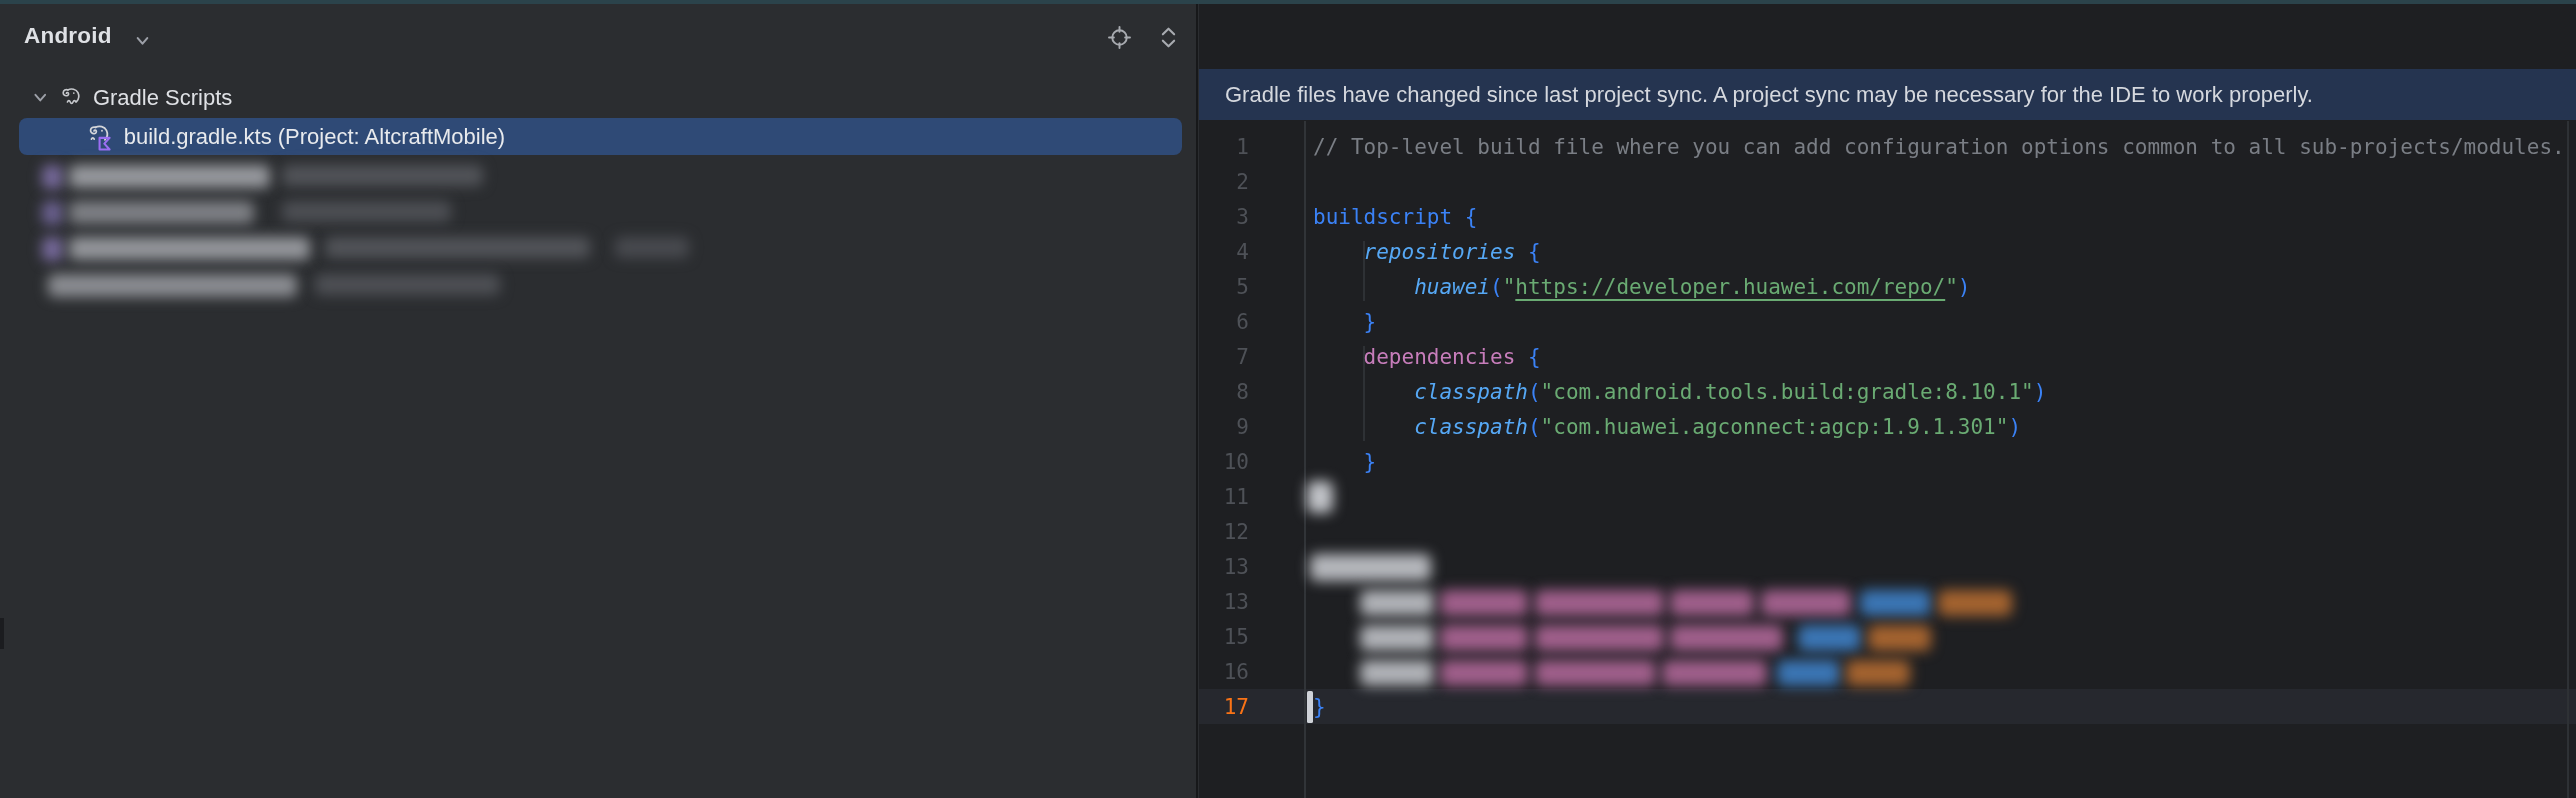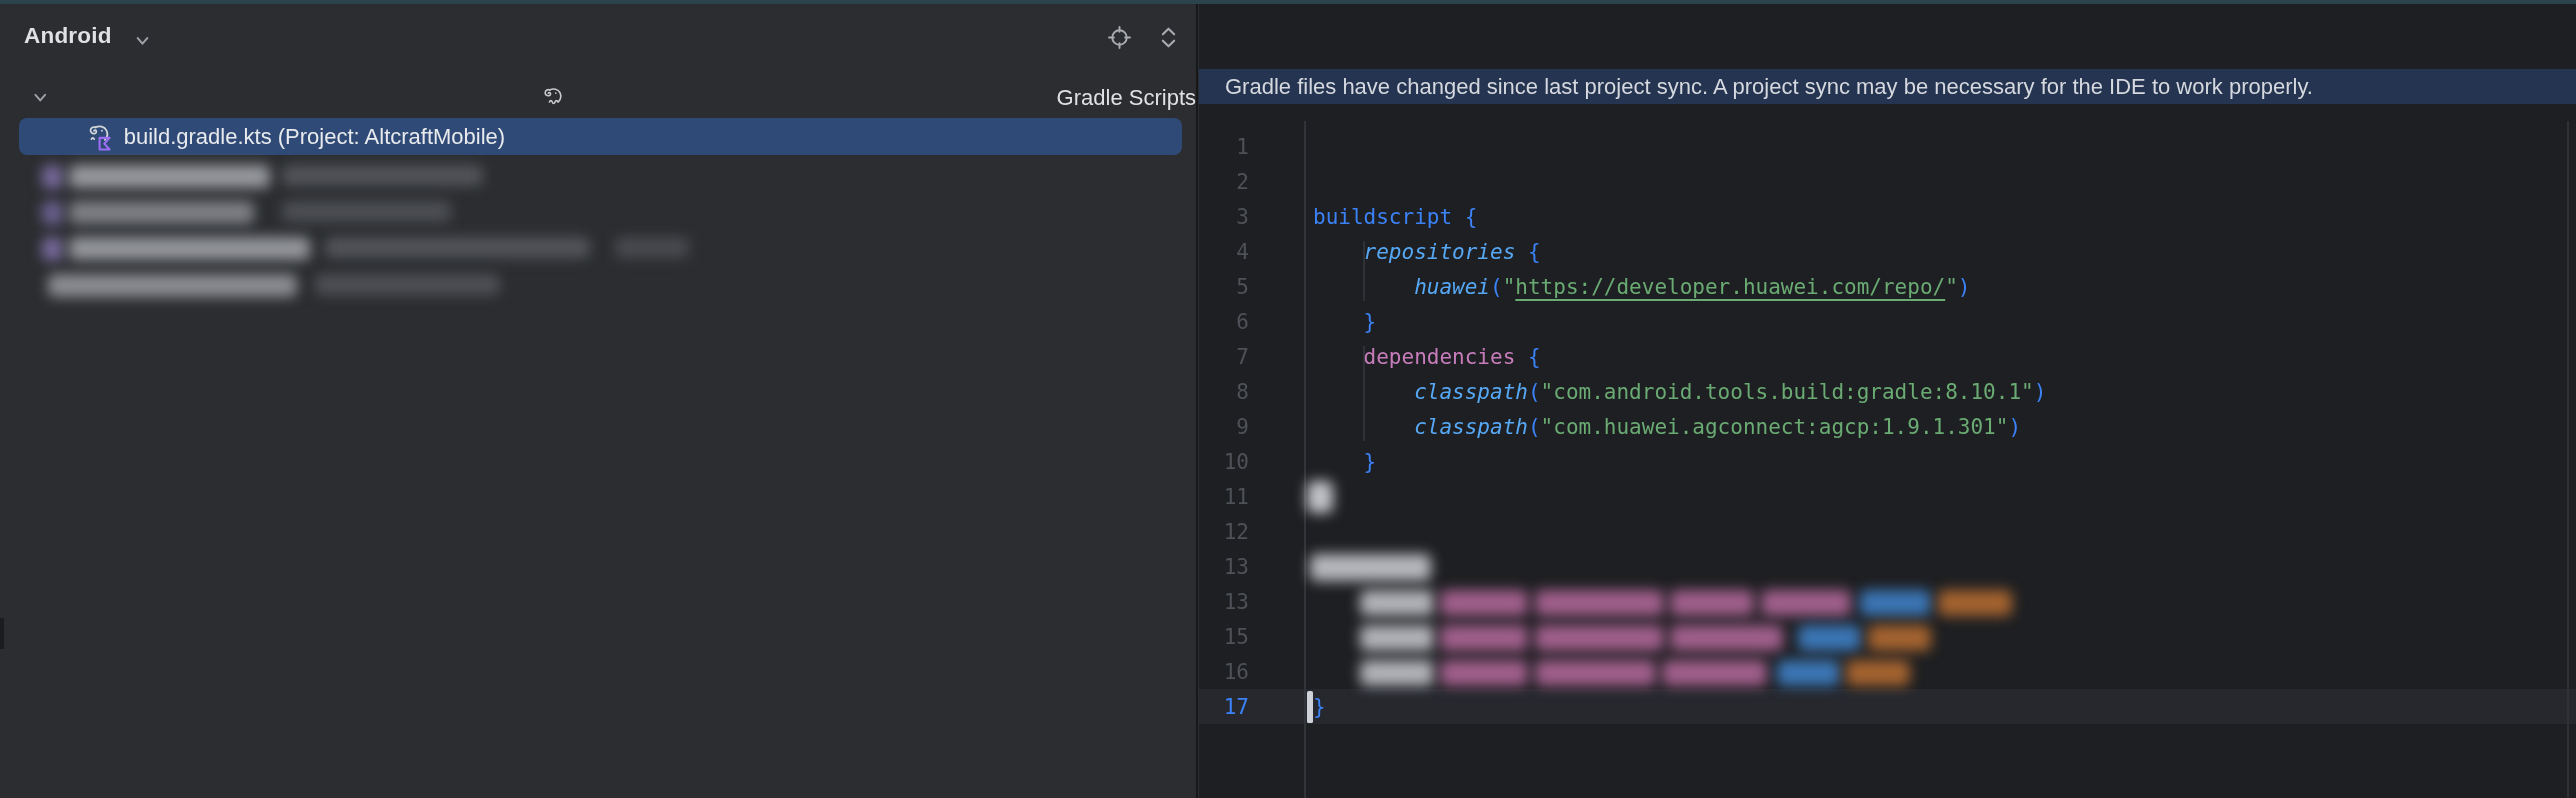--- a/index.html
+++ b/index.html
@@ -8,45 +8,45 @@
   
   .top-strip{position:absolute;left:0;top:0;width:2576px;height:4px;background:#2b434b;}
   
   .project-panel{position:absolute;left:0;top:4px;width:1350px;height:795px;background:#2b2d30;}
   .panel-header{position:absolute;left:0;top:0;width:100%;height:68px;}
   .panel-title{position:absolute;left:24px;top:19.3px;font-size:22.5px;font-weight:bold;color:#dfe1e5;letter-spacing:0.2px;}
   .panel-title-chevron{position:absolute;left:129px;top:22.5px;}
   .hdr-icons{position:absolute;right:16px;top:17.7px;display:flex;gap:17.7px;align-items:center;}
   .hdr-icon{width:32px;height:32px;display:flex;align-items:center;justify-content:center;border-radius:4.8px;cursor:default;}
   .tree-row{position:absolute;height:35px;display:flex;align-items:center;color:#dfe1e5;font-size:22px;white-space:nowrap;}
-  .row-gradle{left:0;top:76px;width:1196px;justify-content:space-between;}
+  .row-gradle{left:0;top:76px;width:1196px;}
   .row-selected-bg{position:absolute;left:19.3px;top:114px;width:1163px;height:37px;background:#2f4a76;border-radius:8px;}
   .row-selected{left:0;top:115px;width:1183px;color:#e8eaed;}
   .blur-layer{position:absolute;left:0;top:0;width:100%;height:100%;pointer-events:none;}
   .blur-bar{position:absolute;border-radius:6.4px;filter:blur(6.4px);}
   .edge-notch{position:absolute;left:0;top:614px;width:4px;height:31px;background:#1b1c1f;}
   
   .panel-divider{position:absolute;left:1196px;top:4px;width:2.4px;height:795px;background:#17181a;}
   
   .editor-panel{position:absolute;left:1199px;top:4px;width:1377px;height:795px;background:#1e1f22;}
   .tab-bar{position:absolute;left:0;top:0;width:100%;height:58px;}
   .tab{position:absolute;left:0;top:0;height:58px;display:flex;align-items:center;padding-left:24px;color:#dfe1e5;font-size:22px;}
   .tab-label{margin-left:11.3px;white-space:nowrap;}
   .tab-close{margin-left:21px;color:#87898e;font-size:21px;line-height:1;cursor:default;}
   .tab-underline{position:absolute;left:0.8px;top:58px;width:364px;height:7.2px;background:#696d74;border-radius:4px;}
-  .banner{position:absolute;left:0;top:65px;width:1377px;height:35px;background:#253450;display:flex;align-items:center;}
+  .banner{position:absolute;left:0;top:65px;width:1377px;height:51px;background:#253450;display:flex;align-items:center;}
   .banner-text{margin-left:26px;font-size:22px;color:#d5d8de;white-space:nowrap;}
   .code-area{position:absolute;left:0;top:117px;width:1377px;height:678px;
              font-family:"DejaVu Sans Mono","Liberation Mono",monospace;font-size:21px;}
   .gutter-divider{position:absolute;left:105px;top:0;width:1.6px;height:678px;background:#313438;}
   .margin-guide{position:absolute;left:1368px;top:0;width:1.6px;height:678px;background:#2e3135;}
   .indent-guide{position:absolute;width:1.6px;background:#2e3135;}
   .cur-line{position:absolute;left:0;width:1377px;height:35px;background:#26282e;}
   .ln{position:absolute;left:0;width:50px;text-align:right;color:#4e5157;height:35px;line-height:35px;}
-  .ln.active{color:#3b82f6;}
+  .ln.active{color:#f97316;}
   .cl{position:absolute;left:114px;height:35px;line-height:35px;white-space:pre;color:#bcbec4;}
   .tok-comment{color:#7a7e85;}
   .tok-plain{color:#3b82f6;}
   .tok-fn{color:#56a8f5;font-style:italic;}
   .tok-dep{color:#c77dbb;}
   .tok-str{color:#6aab73;}
   .tok-url{color:#6aab73;text-decoration:underline;text-underline-offset:4.8px;}
   .code-blur{position:absolute;height:26px;border-radius:6.4px;filter:blur(6.4px);}
   .caret{position:absolute;width:5.6px;height:32px;background:#cfd2d8;border-radius:1.6px;}
   svg{display:block;}
@@ -164,20 +164,21 @@
       <span class="banner-text">Gradle files have changed since last project sync. A project sync may be necessary for the IDE to work properly.</span>
     </div>
 
     <div class="code-area" id="code-area">
       <div class="cur-line" id="cur-line" style="top: 568px;"></div>
       <div class="gutter-divider"></div>
       <div class="margin-guide"></div>
       <div class="indent-guide" id="ig1" style="left: 164px; top: 120px; height: 60px;"></div>
       <div class="indent-guide" id="ig2" style="left: 164px; top: 225px; height: 95px;"></div>
     <div class="ln" style="top: 8.8px;">1</div>
+        <div class="cl" style="top: 8.8px;"><span class="tok-comment">// Top-level build file where you can add configuration options common to all sub-projects/modules.</span></div>
         <div class="ln" style="top: 44px;">2</div>
         <div class="ln" style="top: 79px;">3</div>
         <div class="cl" style="top: 79px;"><span class="tok-plain">buildscript {</span></div>
         <div class="ln" style="top: 114px;">4</div>
         <div class="cl" style="top: 114px;"><span class="tok-plain">    </span><span class="tok-fn">repositories</span><span class="tok-plain"> {</span></div>
         <div class="ln" style="top: 149px;">5</div>
         <div class="cl" style="top: 149px;"><span class="tok-plain">        </span><span class="tok-fn">huawei</span><span class="tok-plain">(</span><span class="tok-str">"</span><span class="tok-url">https://developer.huawei.com/repo/</span><span class="tok-str">"</span><span class="tok-plain">)</span></div>
         <div class="ln" style="top: 184px;">6</div>
         <div class="cl" style="top: 184px;"><span class="tok-plain">    }</span></div>
         <div class="ln" style="top: 219px;">7</div>

